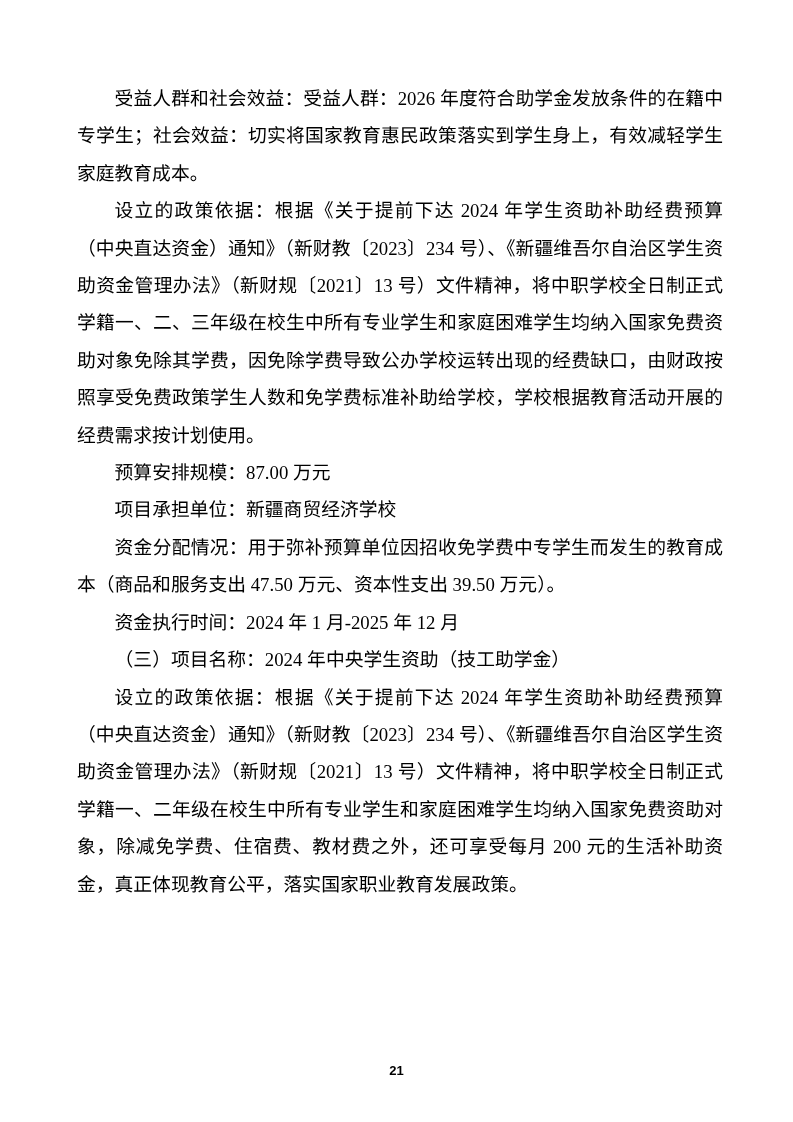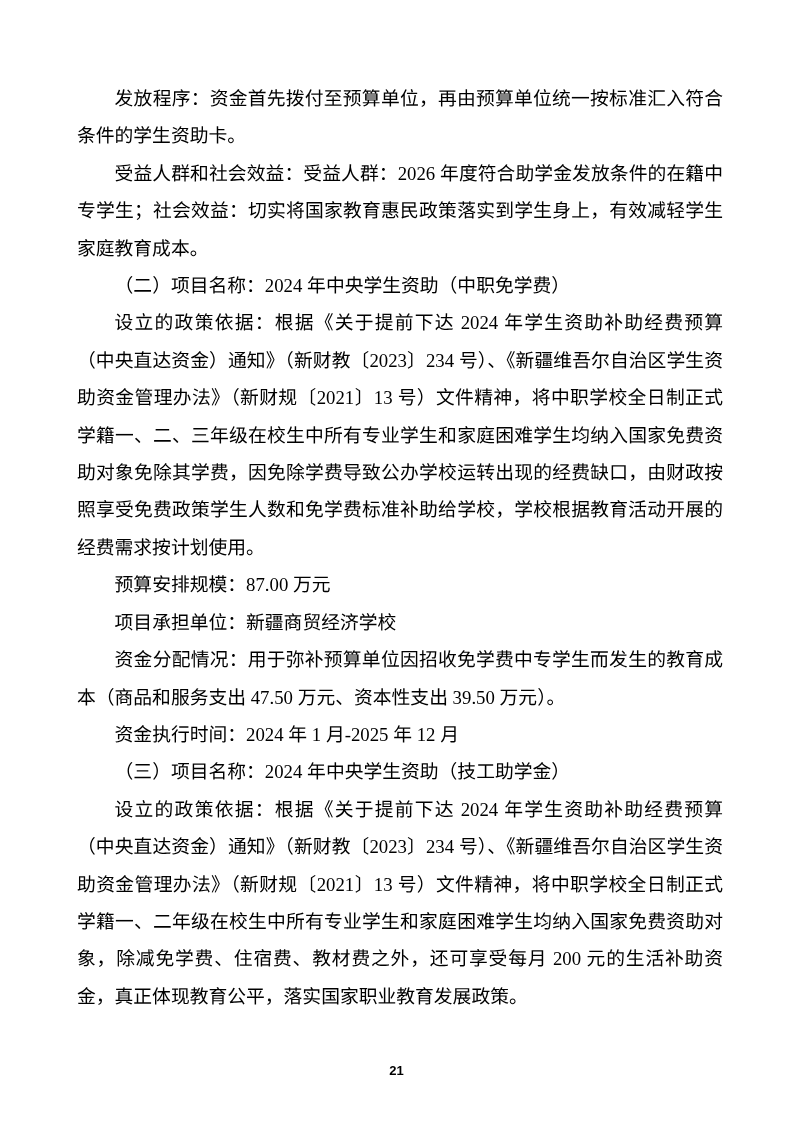--- a/index.html
+++ b/index.html
@@ -50,23 +50,21 @@
     line-height: 18px;
     font-family: "Liberation Sans", sans-serif;
     margin-top: 36px;
   }
 </style>
 </head>
 <body>
 
 <div class="page">
   <div class="content">
-    <p>发放程序：资金首先拨付至预算单位，再由预算单位统一按标准汇入符合条件的学生资助卡。</p>
     <p>受益人群和社会效益：受益人群：2026 年度符合助学金发放条件的在籍中专学生；社会效益：切实将国家教育惠民政策落实到学生身上，有效减轻学生家庭教育成本。</p>
-    <p>（二）项目名称：2024 年中央学生资助（中职免学费）</p>
     <p>设立的政策依据：根据《关于提前下达 2024 年学生资助补助经费预算（中央直达资金）通知》（新财教〔2023〕234 号）、《新疆维吾尔自治区学生资助资金管理办法》（新财规〔2021〕13 号）文件精神，将中职学校全日制正式学籍一、二、三年级在校生中所有专业学生和家庭困难学生均纳入国家免费资助对象免除其学费，因免除学费导致公办学校运转出现的经费缺口，由财政按照享受免费政策学生人数和免学费标准补助给学校，学校根据教育活动开展的经费需求按计划使用。</p>
     <p>预算安排规模：87.00 万元</p>
     <p>项目承担单位：新疆商贸经济学校</p>
     <p>资金分配情况：用于弥补预算单位因招收免学费中专学生而发生的教育成本（商品和服务支出 47.50 万元、资本性支出 39.50 万元）。</p>
     <p>资金执行时间：2024 年 1 月-2025 年 12 月</p>
     <p>（三）项目名称：2024 年中央学生资助（技工助学金）</p>
     <p>设立的政策依据：根据《关于提前下达 2024 年学生资助补助经费预算（中央直达资金）通知》（新财教〔2023〕234 号）、《新疆维吾尔自治区学生资助资金管理办法》（新财规〔2021〕13 号）文件精神，将中职学校全日制正式学籍一、二年级在校生中所有专业学生和家庭困难学生均纳入国家免费资助对象，除减免学费、住宿费、教材费之外，还可享受每月 200 元的生活补助资金，真正体现教育公平，落实国家职业教育发展政策。</p>
   </div>
   <div class="footer">
     <span>21</span>

